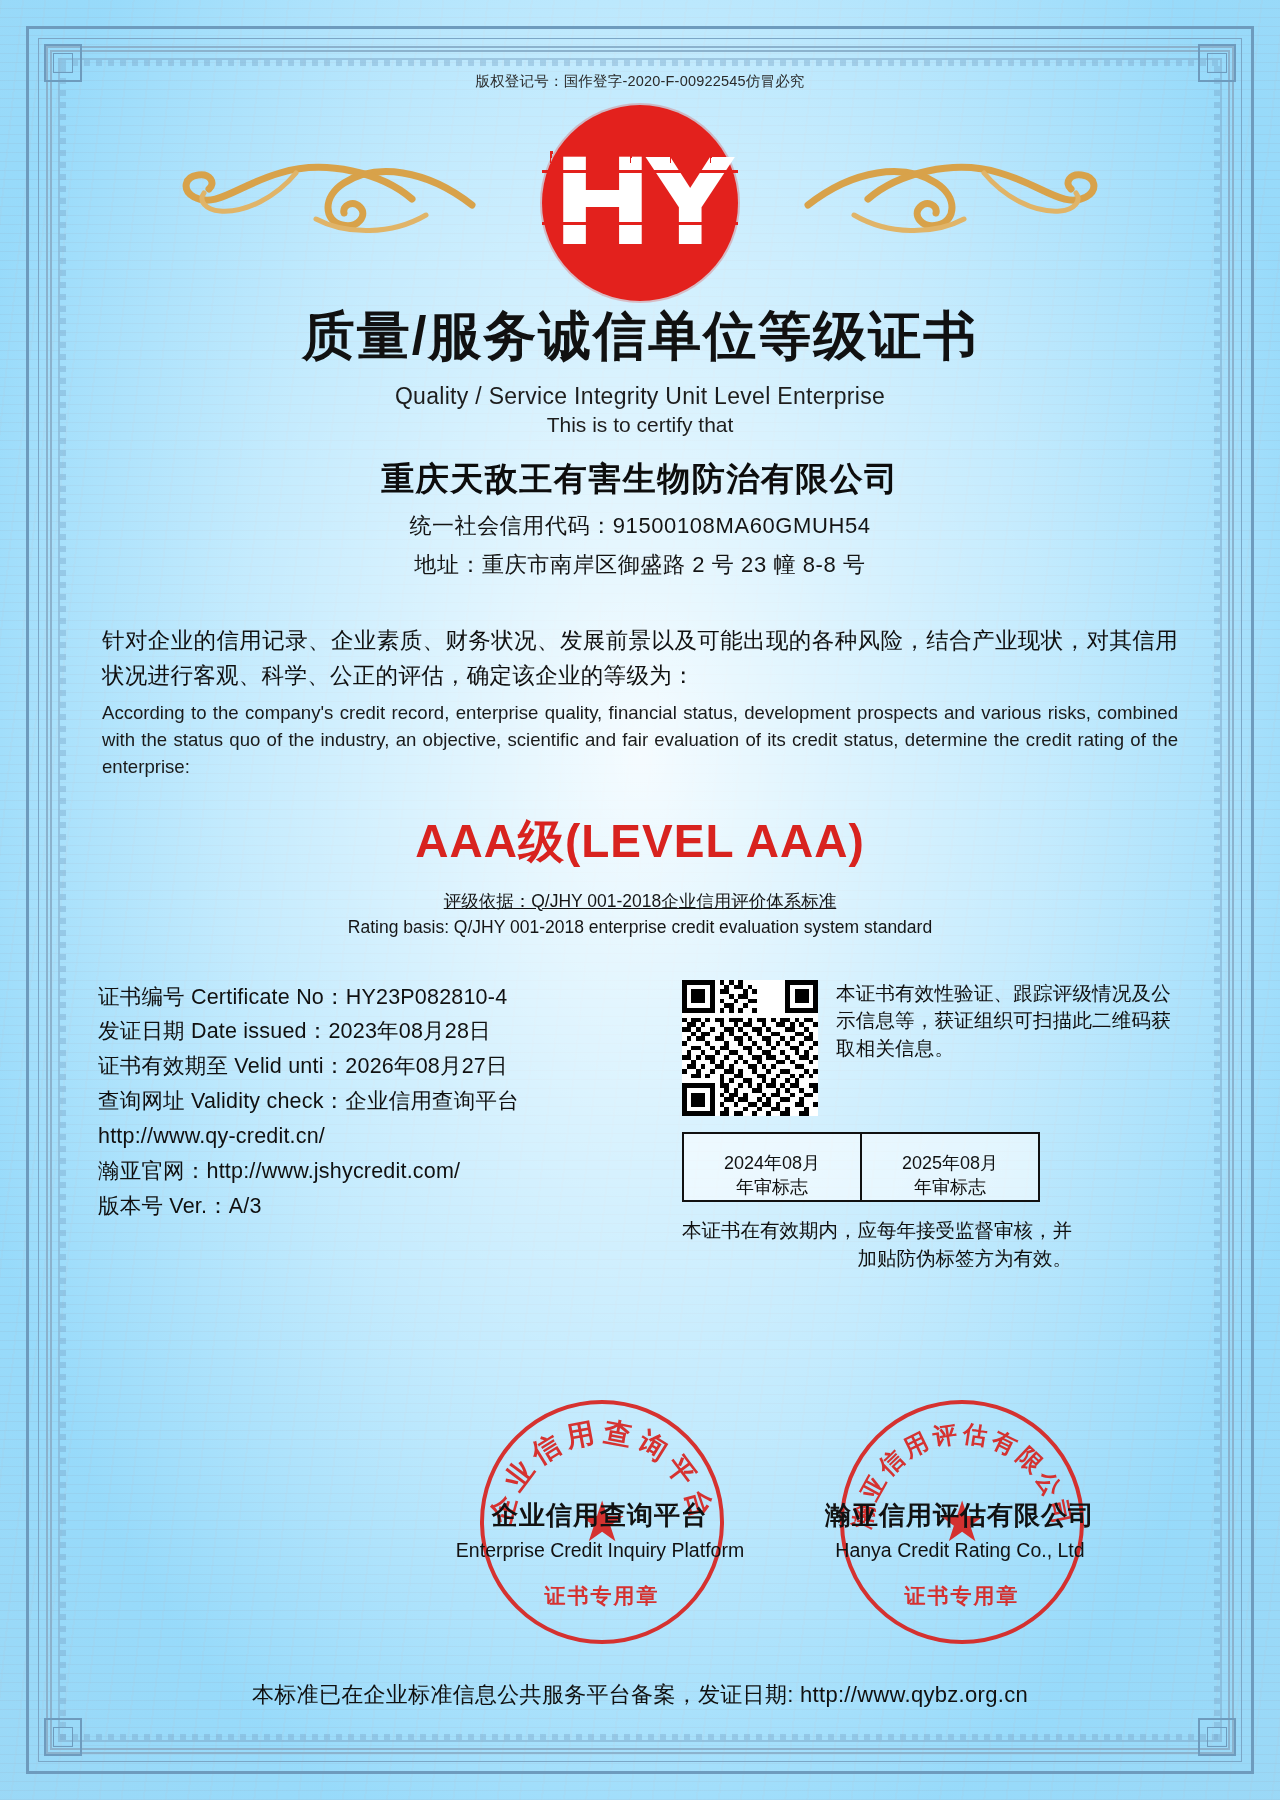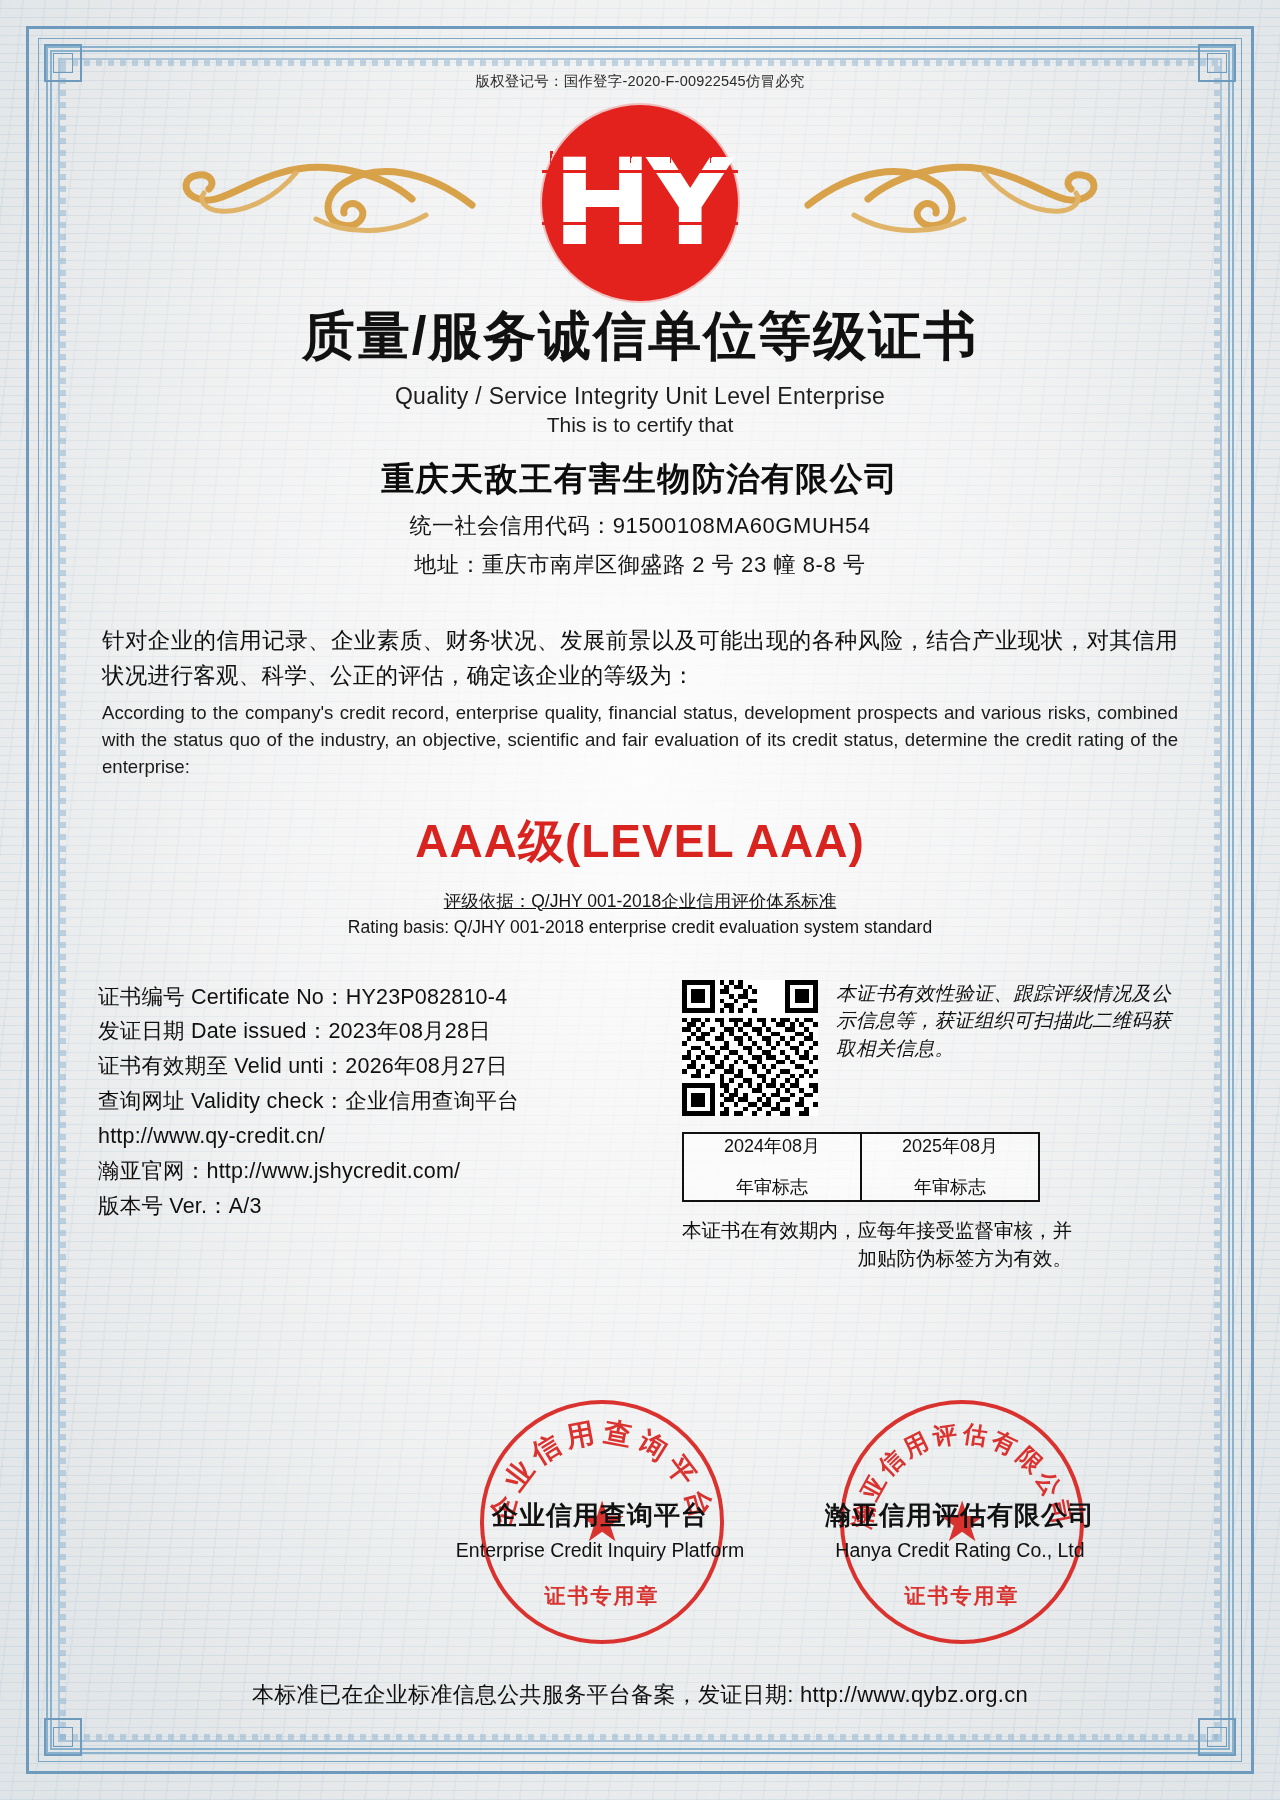--- a/index.html
+++ b/index.html
@@ -12,21 +12,21 @@
     height: 1800px;
     font-family: "Liberation Sans", sans-serif;
     overflow: hidden;
   }
 
   
   #certificate {
     position: relative;
     width: 1280px;
     height: 1800px;
-    background: #e5e5e5;
+    background: #7dd3fc;
     overflow: hidden;
   }
   .bg-wave {
     position: absolute;
     inset: 0;
     background:
       repeating-linear-gradient(
         0deg,
         rgba(120,160,190,0.28) 0px,
         rgba(120,160,190,0.28) 1px,
@@ -269,21 +269,20 @@
 
   .details-right {
     flex: 1;
     display: block;
     padding-left: 6px;
   }
   .qr-row {
     display: flex;
     gap: 18px;
     align-items: flex-start;
-    font-style: italic;
   }
   .qr {
     width: 136px; height: 136px;
     flex: 0 0 136px;
     background:
       conic-gradient(#000 0 0) 0 0/0 0,
       #fff;
     position: relative;
     border: 0;
   }
@@ -299,21 +298,21 @@
     gap: 0;
     margin-top: 16px;
   }
   .audit-box {
     width: 176px;
     height: 66px;
     border: 2px solid #111;
     display: flex;
     flex-direction: column;
     align-items: center;
-    justify-content: space-between;
+    justify-content: flex-end;
     font-size: 18px;
     line-height: 1.35;
     color: #111;
     background: rgba(255,255,255,.55);
   }
   .audit-box + .audit-box { border-left: none; }
   .audit-note {
     margin-top: 14px;
     font-size: 19.5px;
     line-height: 1.45;

